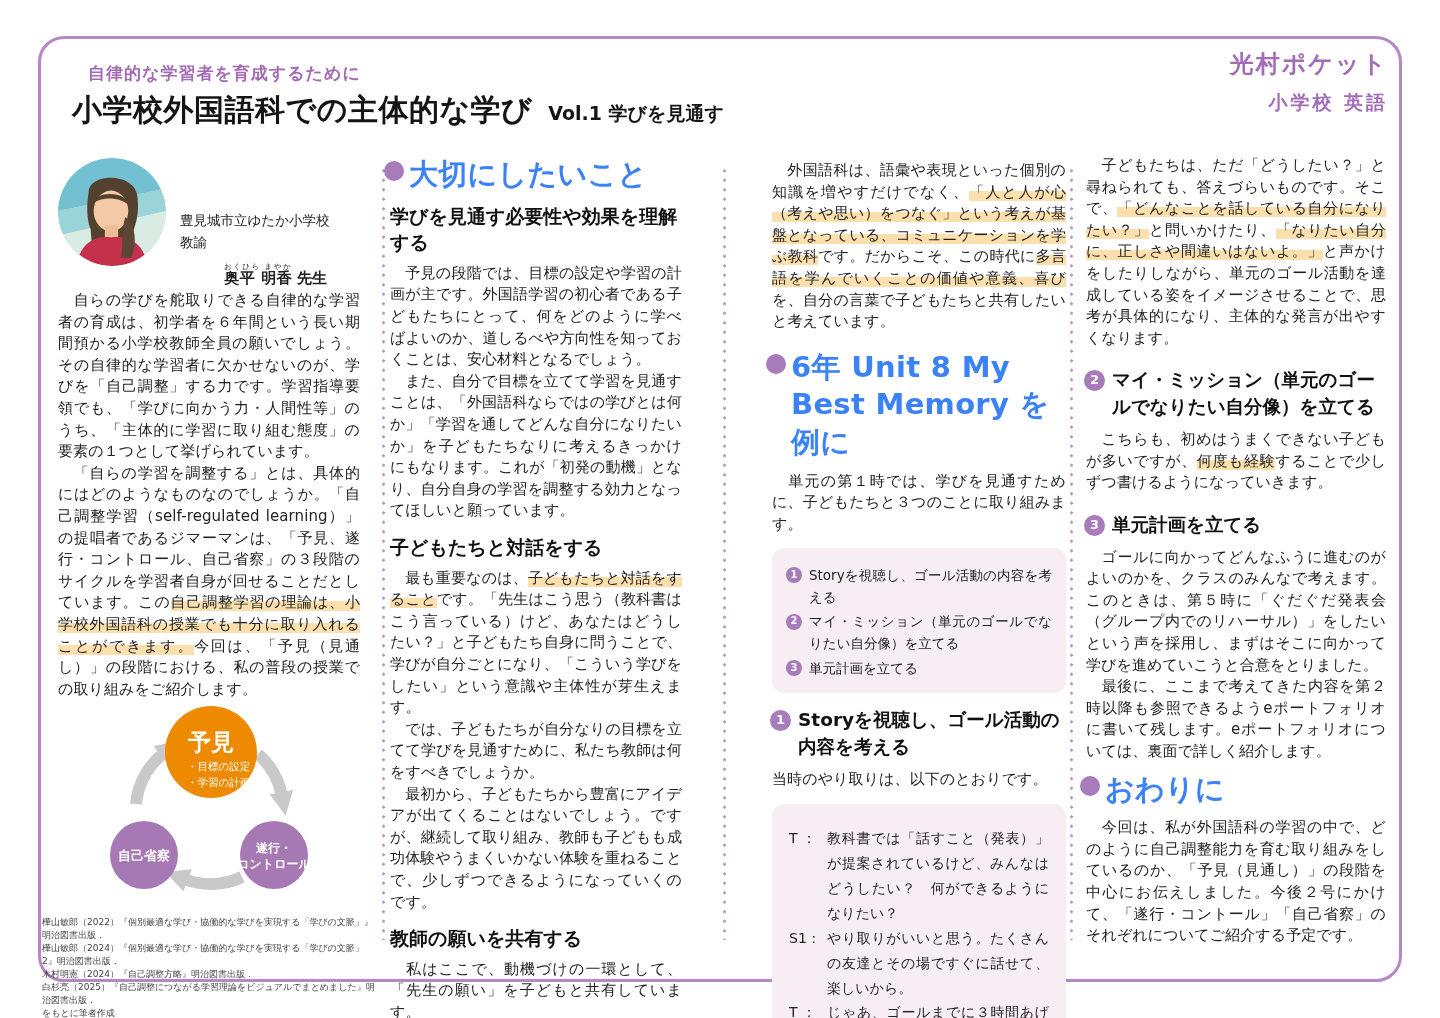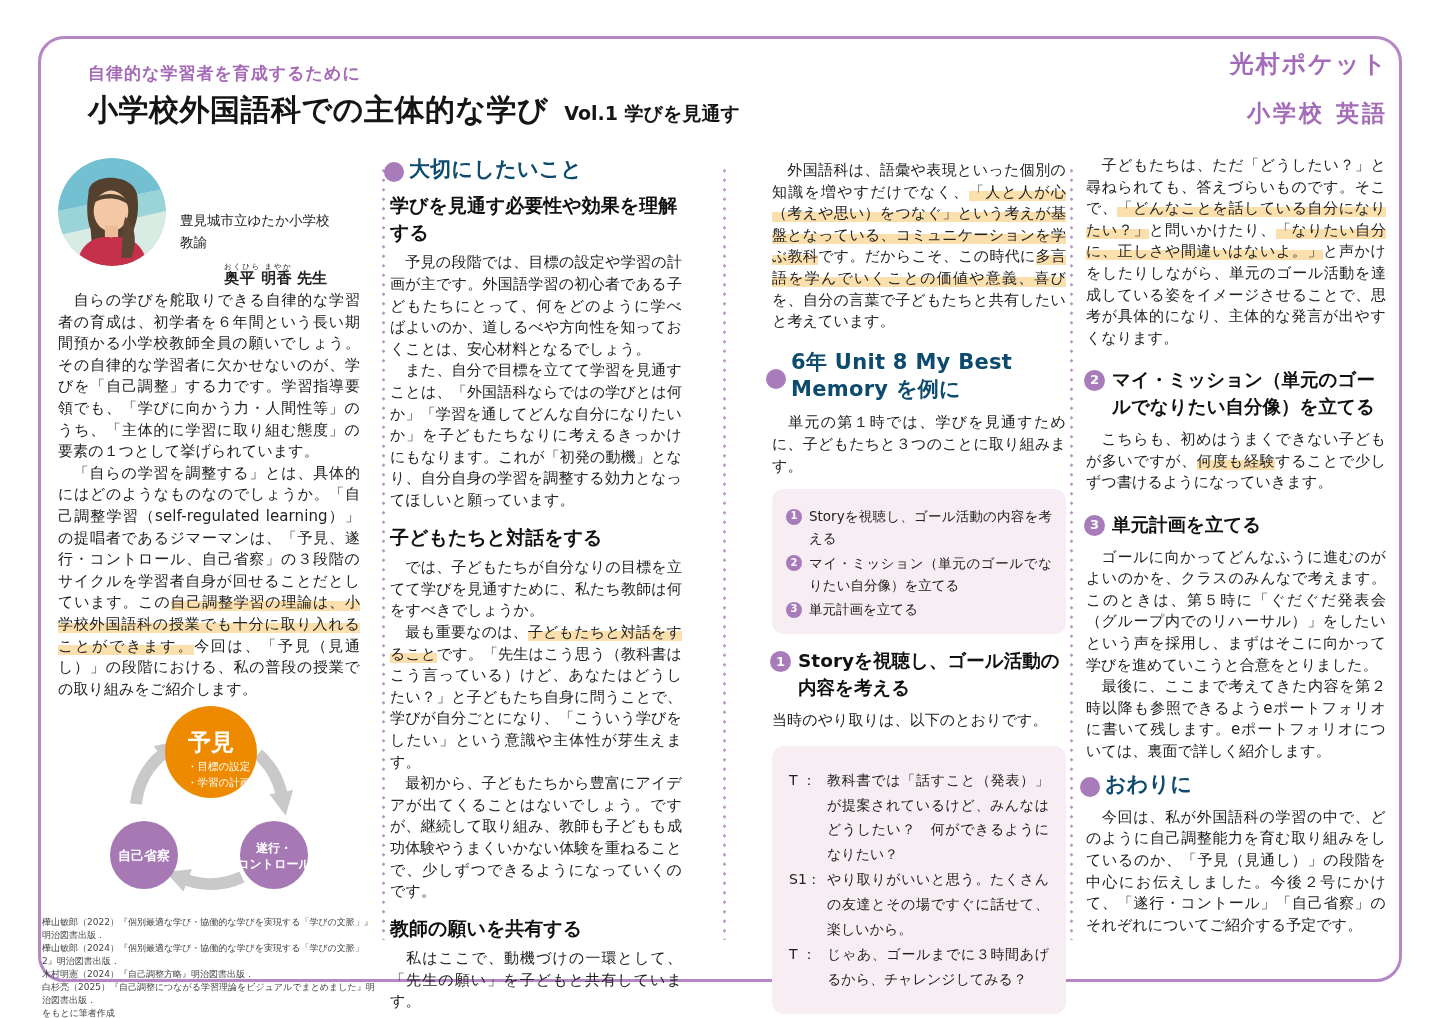--- a/index.html
+++ b/index.html
@@ -7,26 +7,26 @@
     font-family:"DejaVu Sans", sans-serif; color:#222; }
   .page { position:relative; width:1440px; height:916px; background:#fff; }
 
   
   .frame { position:absolute; left:38px; top:36px; width:1364px; height:946px;
     border:3.5px solid #b587c4; border-radius:26px; pointer-events:none; }
 
   
   .kicker { position:absolute; left:88px; top:62px; font-size:17px; font-weight:800;
     color:#a56ab5; letter-spacing:1px; }
-  .title-row { position:absolute; left:88px; top:90px; white-space:nowrap; }
+  .title-row { position:absolute; left:72px; top:90px; white-space:nowrap; }
   .title-main { font-size:30px; font-weight:900; color:#151515; letter-spacing:.5px; }
   .title-vol { font-size:19px; font-weight:800; color:#151515; margin-left:16px; }
   .brand { position:absolute; right:52px; top:48px; text-align:right; }
   .brand-main { font-size:24px; font-weight:700; color:#a46cb8; letter-spacing:2px; }
-  .brand-sub  { font-size:23px; font-weight:800; color:#a46cb8; letter-spacing:3px; margin-top:18px; }
+  .brand-sub  { font-size:19px; font-weight:800; color:#a46cb8; letter-spacing:3px; margin-top:10px; }
 
   
   .divider { position:absolute; top:166px; width:3px; height:774px;
     background-image:radial-gradient(circle, #be93cb 1.4px, rgba(0,0,0,0) 1.5px);
     background-size:3px 9.5px; background-repeat:repeat-y; }
   .d1 { left:382px; } .d2 { left:723px; } .d3 { left:1070px; }
 
   
   .col { position:absolute; top:158px; }
   .col1 { left:58px;  width:302px; }
@@ -45,22 +45,22 @@
   .author-name rt { font-size:7.5px; letter-spacing:1.5px; font-weight:400; }
 
   
   .cycle { margin:4px 0 0 28px; }
 
   
   .references { position:absolute; left:42px; top:916px; width:336px;
     font-size:9px; line-height:1.45; color:#444; letter-spacing:0; }
 
   
-  .sec-head { display:flex; align-items:center; gap:5px; font-size:21px;
-    font-weight:900; line-height:1.3; color:#0c4a6e; margin:0 0 9px -6px; letter-spacing:.3px;}
+  .sec-head { display:flex; align-items:flex-start; gap:5px; font-size:29px;
+    font-weight:900; line-height:1.3; color:#3b82f6; margin:0 0 9px -6px; letter-spacing:.3px;}
   .sec-dot { width:20px; height:20px; border-radius:50%; background:#a87cba;
     flex:0 0 20px; margin-top:5px; }
 
   
   .sub-head { font-size:19px; font-weight:900; line-height:1.4; color:#111; margin:12px 0 7px; }
 
   
   .step-head { display:flex; gap:7px; font-size:18.5px; font-weight:900;
     line-height:1.45; color:#111; margin:14px 0 8px -2px; }
   .num-circle { width:21px; height:21px; border-radius:50%; background:#a87cba; color:#fff;
@@ -169,22 +169,22 @@
 
   <div class="col col2">
     <h2 class="sec-head">
       <span class="sec-dot"></span>
       <span>大切にしたいこと</span>
     </h2>
     <h3 class="sub-head" style="margin-top:4px;">学びを見通す必要性や効果を理解する</h3>
     <p class="body">　予見の段階では、目標の設定や学習の計画が主です。外国語学習の初心者である子どもたちにとって、何をどのように学べばよいのか、道しるべや方向性を知っておくことは、安心材料となるでしょう。</p>
     <p class="body">　また、自分で目標を立てて学習を見通すことは、「外国語科ならではの学びとは何か」「学習を通してどんな自分になりたいか」を子どもたちなりに考えるきっかけにもなります。これが「初発の動機」となり、自分自身の学習を調整する効力となってほしいと願っています。</p>
     <h3 class="sub-head">子どもたちと対話をする</h3>
+    <p class="body"><span>　最も重要なのは、</span><span class="hl">子どもたちと対話をすること</span><span>です。「先生はこう思う（教科書はこう言っている）けど、あなたはどうしたい？」と子どもたち自身に問うことで、学びが自分ごとになり、「こういう学びをしたい」という意識や主体性が芽生えます。</span></p>
     <p class="body">　では、子どもたちが自分なりの目標を立てて学びを見通すために、私たち教師は何をすべきでしょうか。</p>
-    <p class="body"><span>　最も重要なのは、</span><span class="hl">子どもたちと対話をすること</span><span>です。「先生はこう思う（教科書はこう言っている）けど、あなたはどうしたい？」と子どもたち自身に問うことで、学びが自分ごとになり、「こういう学びをしたい」という意識や主体性が芽生えます。</span></p>
     <p class="body">　最初から、子どもたちから豊富にアイデアが出てくることはないでしょう。ですが、継続して取り組み、教師も子どもも成功体験やうまくいかない体験を重ねることで、少しずつできるようになっていくのです。</p>
     <h3 class="sub-head">教師の願いを共有する</h3>
     <p class="body">　私はここで、動機づけの一環として、「先生の願い」を子どもと共有しています。</p>
   </div>
 
   <div class="col col3">
     <p class="body"><span>　外国語科は、語彙や表現といった個別の知識を増やすだけでなく、</span><span class="hl">「人と人が心（考えや思い）をつなぐ」という考えが基盤となっている、コミュニケーションを学ぶ教科</span><span>です。だからこそ、この時代に</span><span class="hl">多言語を学んでいくことの価値や意義、喜び</span><span>を、自分の言葉で子どもたちと共有したいと考えています。</span></p>
     <h2 class="sec-head" style="margin-top:16px;">
       <span class="sec-dot"></span>
       <span>6年 Unit 8  My Best Memory を例に</span>

